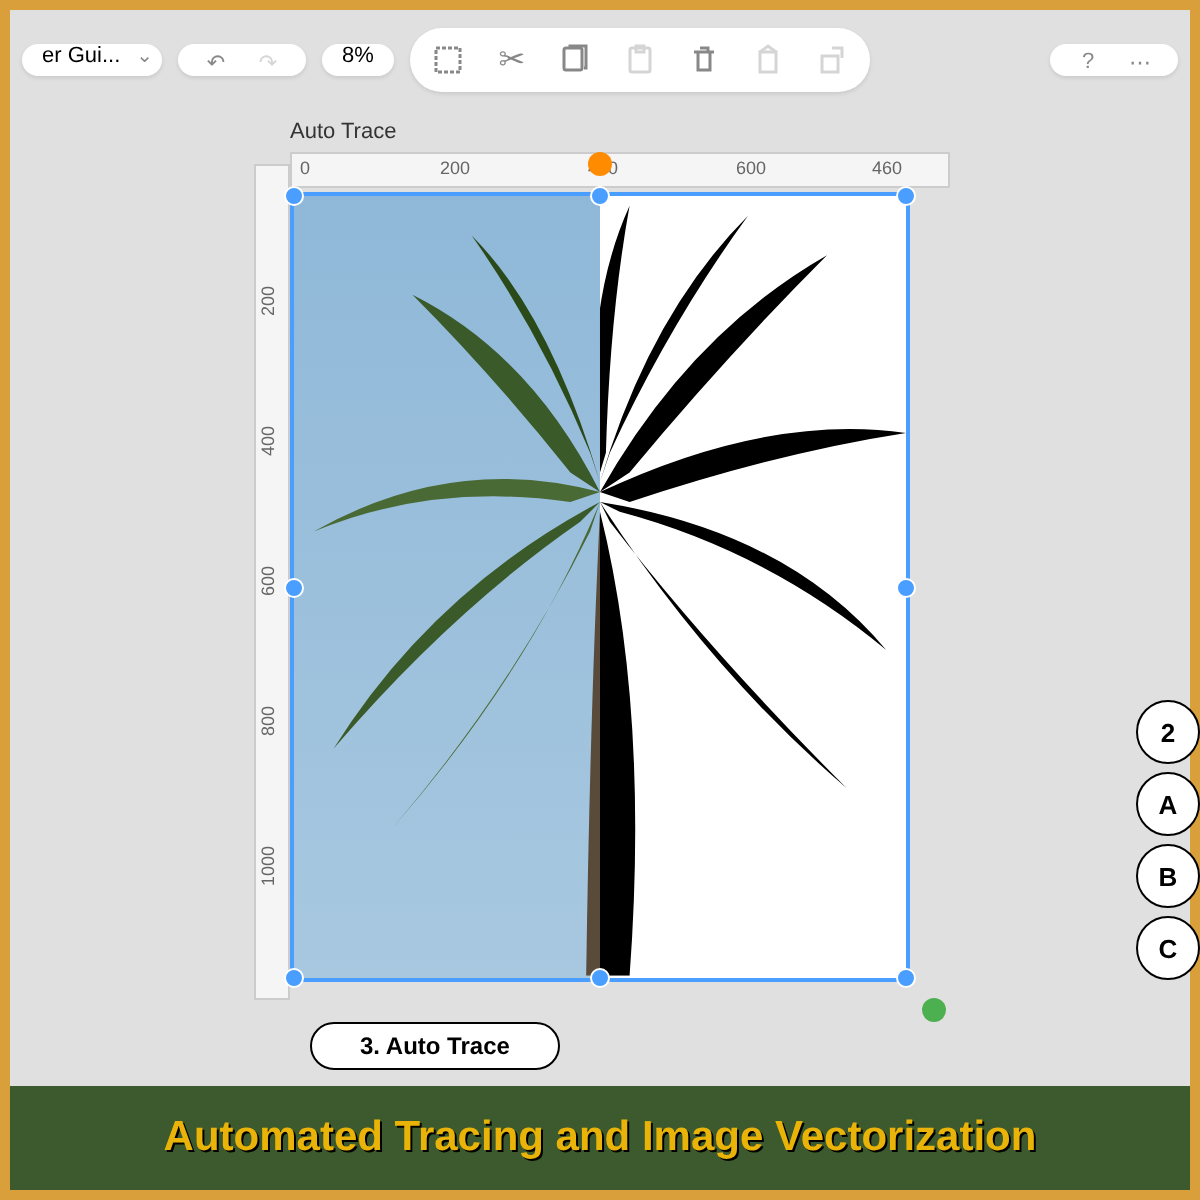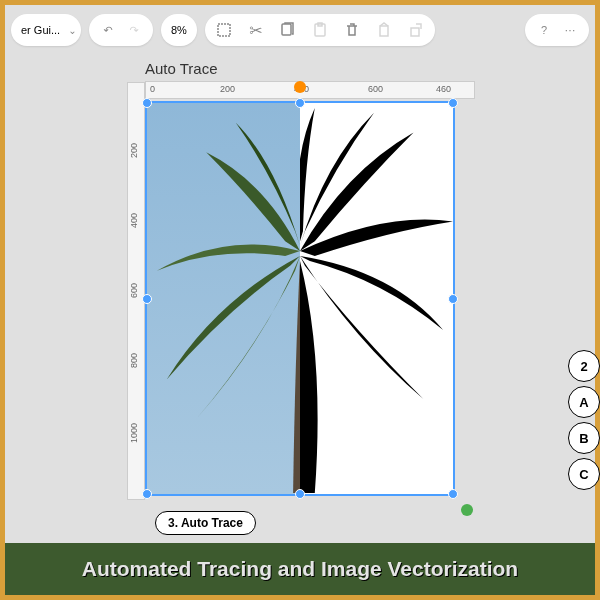--- a/index.html
+++ b/index.html
@@ -1,53 +1,53 @@
 <!DOCTYPE html>
 <html><head>
   <meta charset="utf-8">
   <style>
     * { margin: 0; padding: 0; box-sizing: border-box; }
     body { width: 600px; height: 600px; font-family: -apple-system, BlinkMacSystemFont, sans-serif; overflow: hidden; }
     
     .frame { width: 600px; height: 600px; border: 5px solid #d89f3a; background: #e0e0e0; position: relative; }
     
     .toolbar { position: absolute; top: 6px; left: 0; right: 0; height: 38px; display: flex; gap: 8px; padding: 0 6px; align-items: center; }
-    .pill { background: #fff; border-radius: 20px; height: 32px; display: flex; align-items: center; padding: 0 10px; gap: 8px; font-size: 11px; box-shadow: 0 1px 2px rgba(0,0,0,0.1); }
+    .pill { background: #fff; border-radius: 20px; height: 16px; display: flex; padding: 0 10px; gap: 8px; font-size: 11px; box-shadow: 0 1px 2px rgba(0,0,0,0.1); }
     .pill-trunc { max-width: 70px; overflow: hidden; white-space: nowrap; }
     .toolbar-icons { background: #fff; border-radius: 20px; height: 32px; display: flex; align-items: center; padding: 0 10px; gap: 14px; box-shadow: 0 1px 2px rgba(0,0,0,0.1); }
     .icon-btn { width: 18px; height: 18px; display: flex; align-items: center; justify-content: center; color: #888; cursor: pointer; }
     .icon-btn.faded { opacity: 0.35; }
     
     .canvas-area { position: absolute; top: 55px; left: 140px; width: 330px; height: 440px; }
-    .panel-title { font-size: 15px; color: #333; margin-bottom: 4px; }
+    .panel-title { font-size: 11px; color: #333; margin-bottom: 4px; }
     .ruler-top { height: 18px; display: flex; font-size: 9px; color: #666; background: #f5f5f5; border: 1px solid #ccc; position: relative; }
     .ruler-top span { position: absolute; top: 2px; }
     .ruler-left { position: absolute; left: -18px; top: 22px; width: 18px; bottom: 0; background: #f5f5f5; border: 1px solid #ccc; font-size: 9px; color: #666; }
     .ruler-left span { position: absolute; left: 1px; writing-mode: vertical-rl; transform: rotate(180deg); }
     
     .image-box { position: relative; width: 310px; height: 395px; border: 2px solid #4a9eff; margin-top: 2px; }
     .sky-half { position: absolute; left: 0; top: 0; width: 50%; height: 100%; background: linear-gradient(#8fb8d8, #a8c8e0); }
     .white-half { position: absolute; right: 0; top: 0; width: 50%; height: 100%; background: #fff; }
     
     .palm { position: absolute; inset: 0; }
     
     .handle { position: absolute; width: 10px; height: 10px; background: #4a9eff; border-radius: 50%; border: 1px solid #fff; z-index: 10; }
     .h-tl { top: -5px; left: -5px; } .h-tr { top: -5px; right: -5px; }
     .h-bl { bottom: -5px; left: -5px; } .h-br { bottom: -5px; right: -5px; }
     .h-ml { top: 50%; left: -5px; margin-top: -5px; } .h-mr { top: 50%; right: -5px; margin-top: -5px; }
     .h-tc { top: -5px; left: 50%; margin-left: -5px; } .h-bc { bottom: -5px; left: 50%; margin-left: -5px; }
     .rot-handle { position: absolute; top: -22px; left: 50%; margin-left: -6px; width: 12px; height: 12px; background: #ff8c00; border-radius: 50%; z-index: 10; }
     .dup-handle { position: absolute; bottom: -22px; right: -20px; width: 12px; height: 12px; background: #4caf50; border-radius: 50%; z-index: 10; }
     
-    .step-label { position: absolute; bottom: 60px; left: 150px; background: #fff; border: 1.5px solid #000; border-radius: 14px; padding: 4px 12px; font-size: 12px; font-weight: 600; }
+    .step-label { position: absolute; bottom: 60px; left: 150px; background: #fff; border: 1.5px solid #000; border-radius: 14px; padding: 4px 24px; font-size: 12px; font-weight: 600; }
     
     .side-circles { position: absolute; right: -5px; top: 345px; display: flex; flex-direction: column; gap: 4px; }
     .circ { width: 32px; height: 32px; border: 1.5px solid #000; border-radius: 50%; background: #fff; display: flex; align-items: center; justify-content: center; font-size: 13px; font-weight: 600; }
     
-    .bottom-banner { position: absolute; bottom: 0; left: 0; right: 0; height: 52px; background: #3d5a2e; display: flex; align-items: center; justify-content: center; color: #e5e5e5; font-size: 21px; font-weight: 700; text-shadow: 1px 1px 0 #000; }
+    .bottom-banner { position: absolute; bottom: 0; left: 0; right: 0; height: 52px; background: #3d5a2e; display: flex; align-items: center; justify-content: center; color: #eab308; font-size: 21px; font-weight: 700; text-shadow: 1px 1px 0 #000; }
     
     .chev { font-size: 10px; color: #888; }
   </style>
 </head>
 <body>
 
 <div class="frame">
 
   <div class="toolbar">
     <div class="pill pill-trunc">

